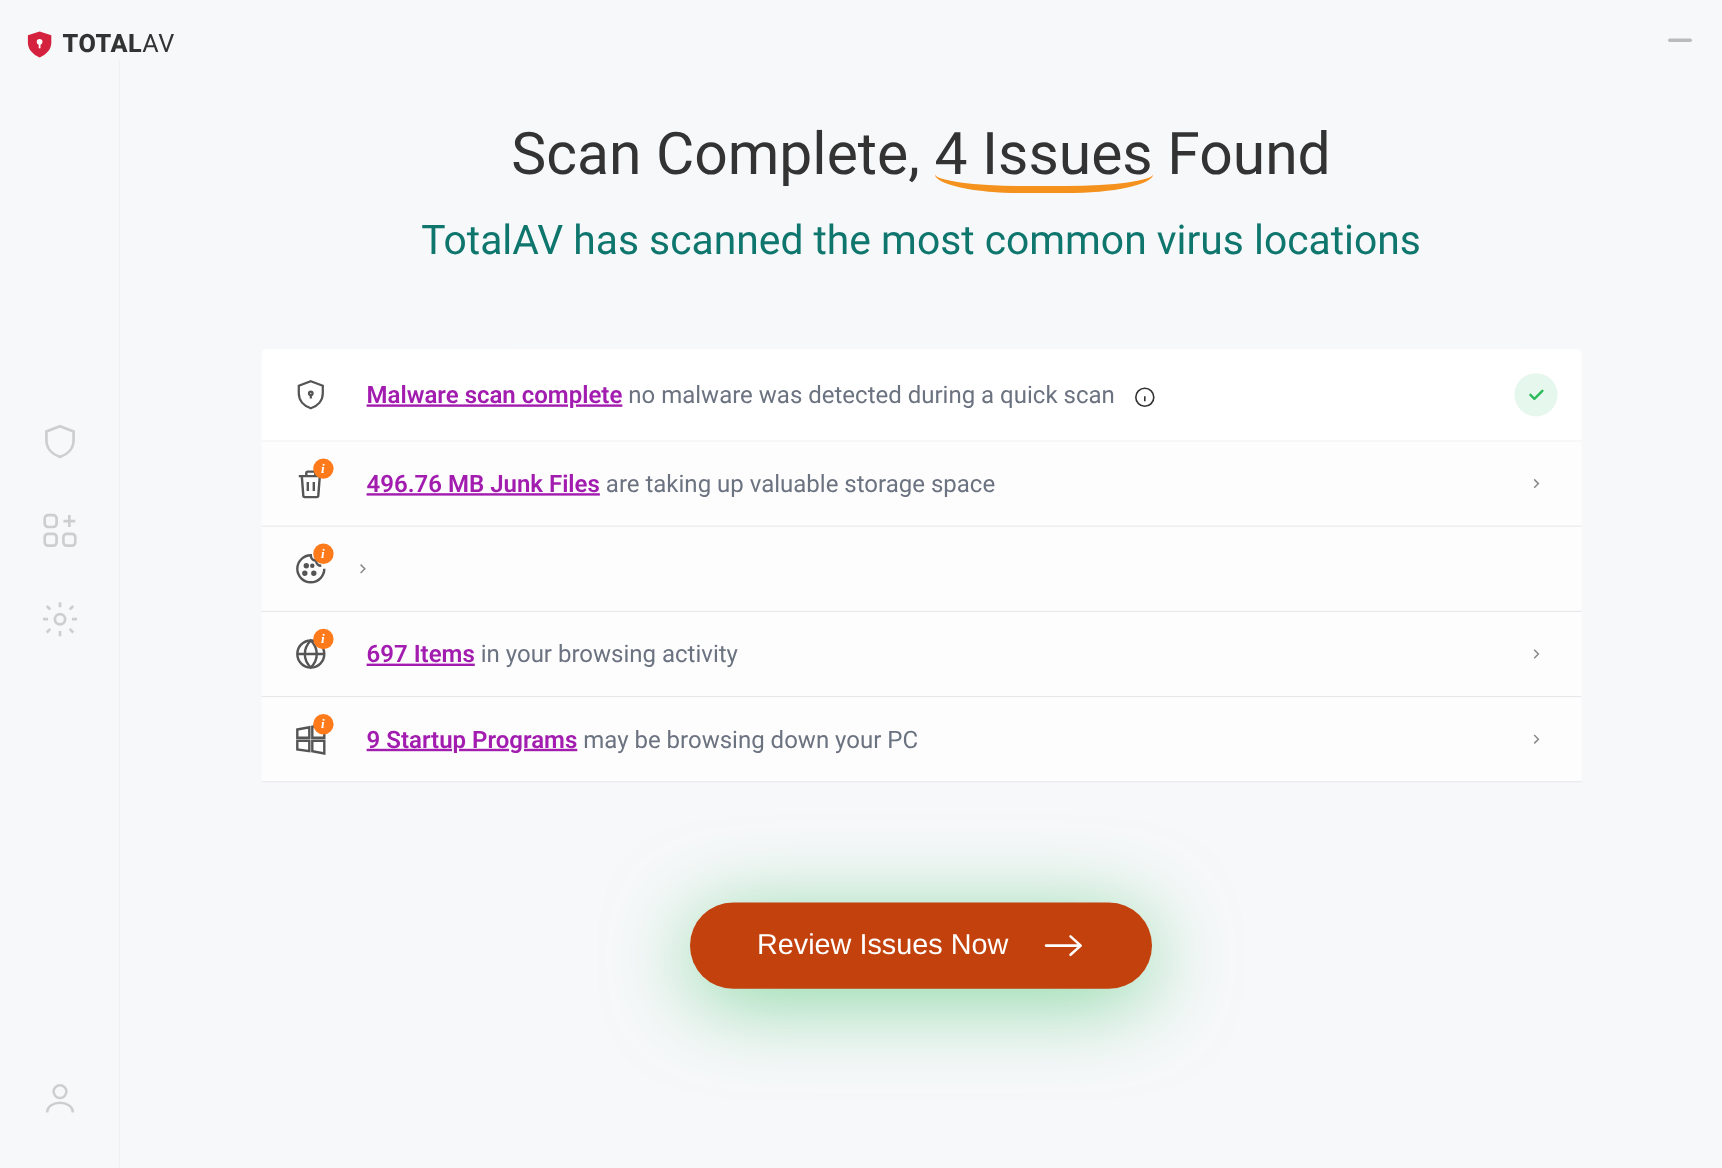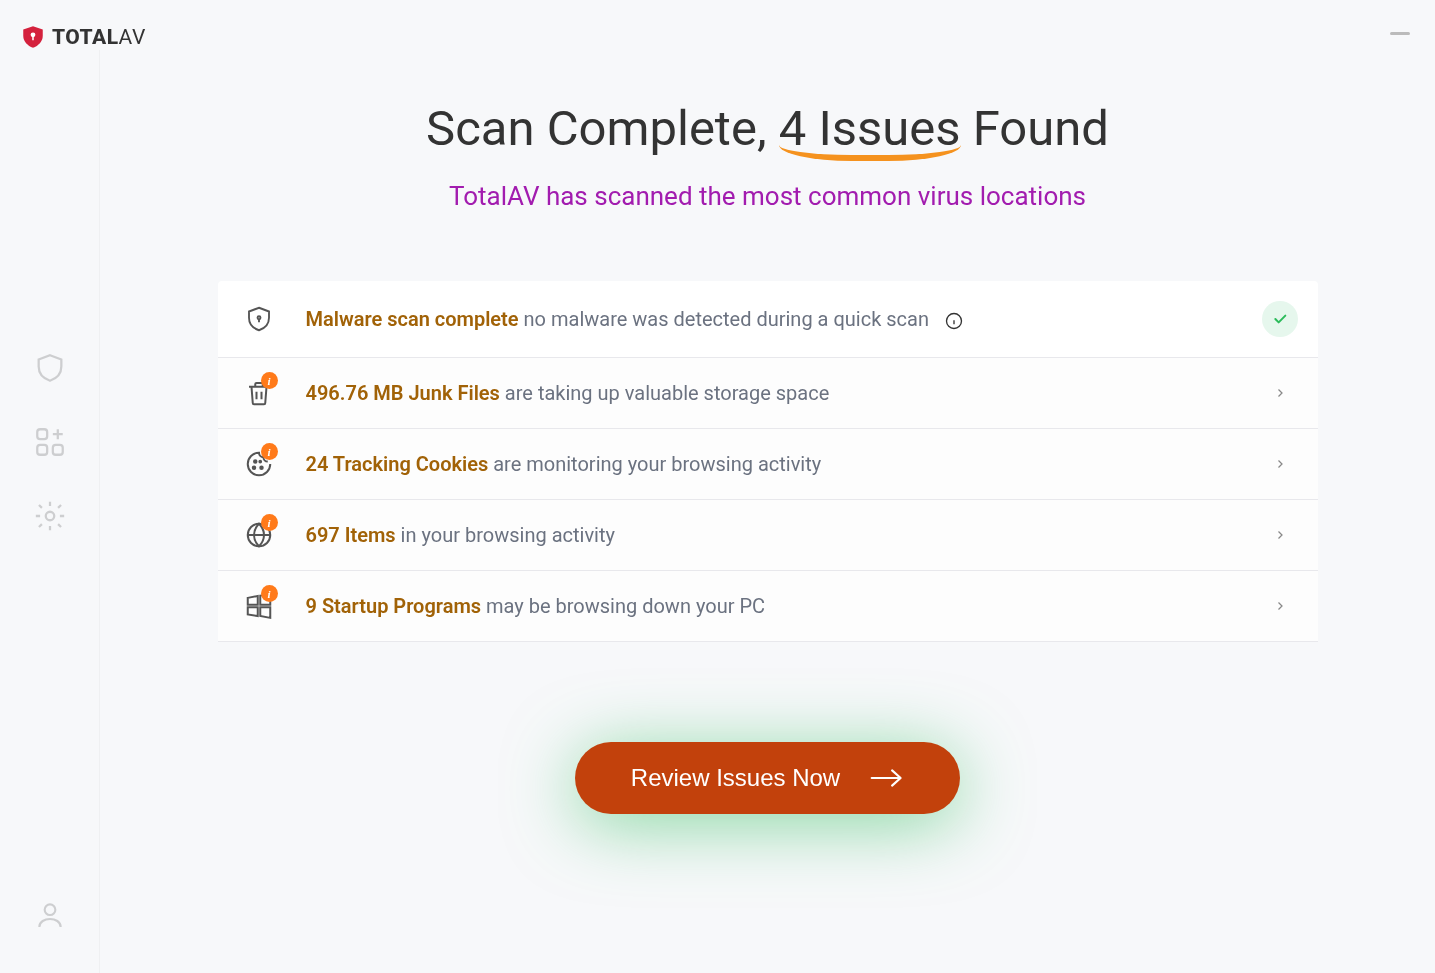--- a/index.html
+++ b/index.html
@@ -98,22 +98,22 @@
       left: 0;
       right: 0;
       bottom: -4px;
       height: 10px;
       background: none;
       border-bottom: 6px solid #f5921e;
       border-radius: 0 0 50% 50% / 0 0 20px 20px;
     }
     .subtitle {
       text-align: center;
-      font-size: 26px;
-      color: #a21caf;
+      font-size: 34px;
+      color: #0f766e;
       margin-top: 24px;
       font-weight: 400;
     }
     .results {
       margin: 70px auto 0;
       max-width: 1100px;
     }
     .result-row {
       display: flex;
       align-items: center;
@@ -155,21 +155,21 @@
       font-weight: 700;
       font-family: Georgia, serif;
       font-style: italic;
     }
     .row-text {
       flex: 1;
       margin-left: 24px;
       font-size: 20px;
       color: #6b7280;
     }
-    .row-text .strong { color: #a16207; font-weight: 600; }
+    .row-text .strong { color: #a21caf; font-weight: 600; text-decoration: underline; }
     .info-icon {
       display: inline-flex;
       margin-left: 10px;
       vertical-align: middle;
     }
     .row-end {
       width: 40px;
       display: flex;
       align-items: center;
       justify-content: center;
@@ -308,23 +308,20 @@
       <div class="row-icon-wrap">
         <svg class="row-icon" viewBox="0 0 24 24" fill="none" stroke="#555" stroke-width="1.6">
           <path d="M21 12a9 9 0 11-9-9c0 2 1.5 3.5 3.5 3.5 0 2 1.5 3.5 3.5 3.5.7 0 1.4-.2 2 .-6"></path>
           <circle cx="9" cy="10" r="1" fill="#555"></circle>
           <circle cx="8" cy="15" r="1" fill="#555"></circle>
           <circle cx="14" cy="15" r="1" fill="#555"></circle>
           <circle cx="13" cy="10" r="0.7" fill="#555"></circle>
         </svg>
         <div class="warn-badge">i</div>
       </div>
-      <div class="row-text">
-        <span class="strong">24 Tracking Cookies</span><span> are monitoring your browsing activity</span>
-      </div>
       <div class="row-end">
         <svg class="chevron" width="12" height="18" viewBox="0 0 24 24" fill="none" stroke="currentColor" stroke-width="2.5">
           <path d="M9 5l7 7-7 7"></path>
         </svg>
       </div>
     </div>
 
     <div class="result-row">
       <div class="row-icon-wrap">
         <svg class="row-icon" viewBox="0 0 24 24" fill="none" stroke="#555" stroke-width="1.6">

